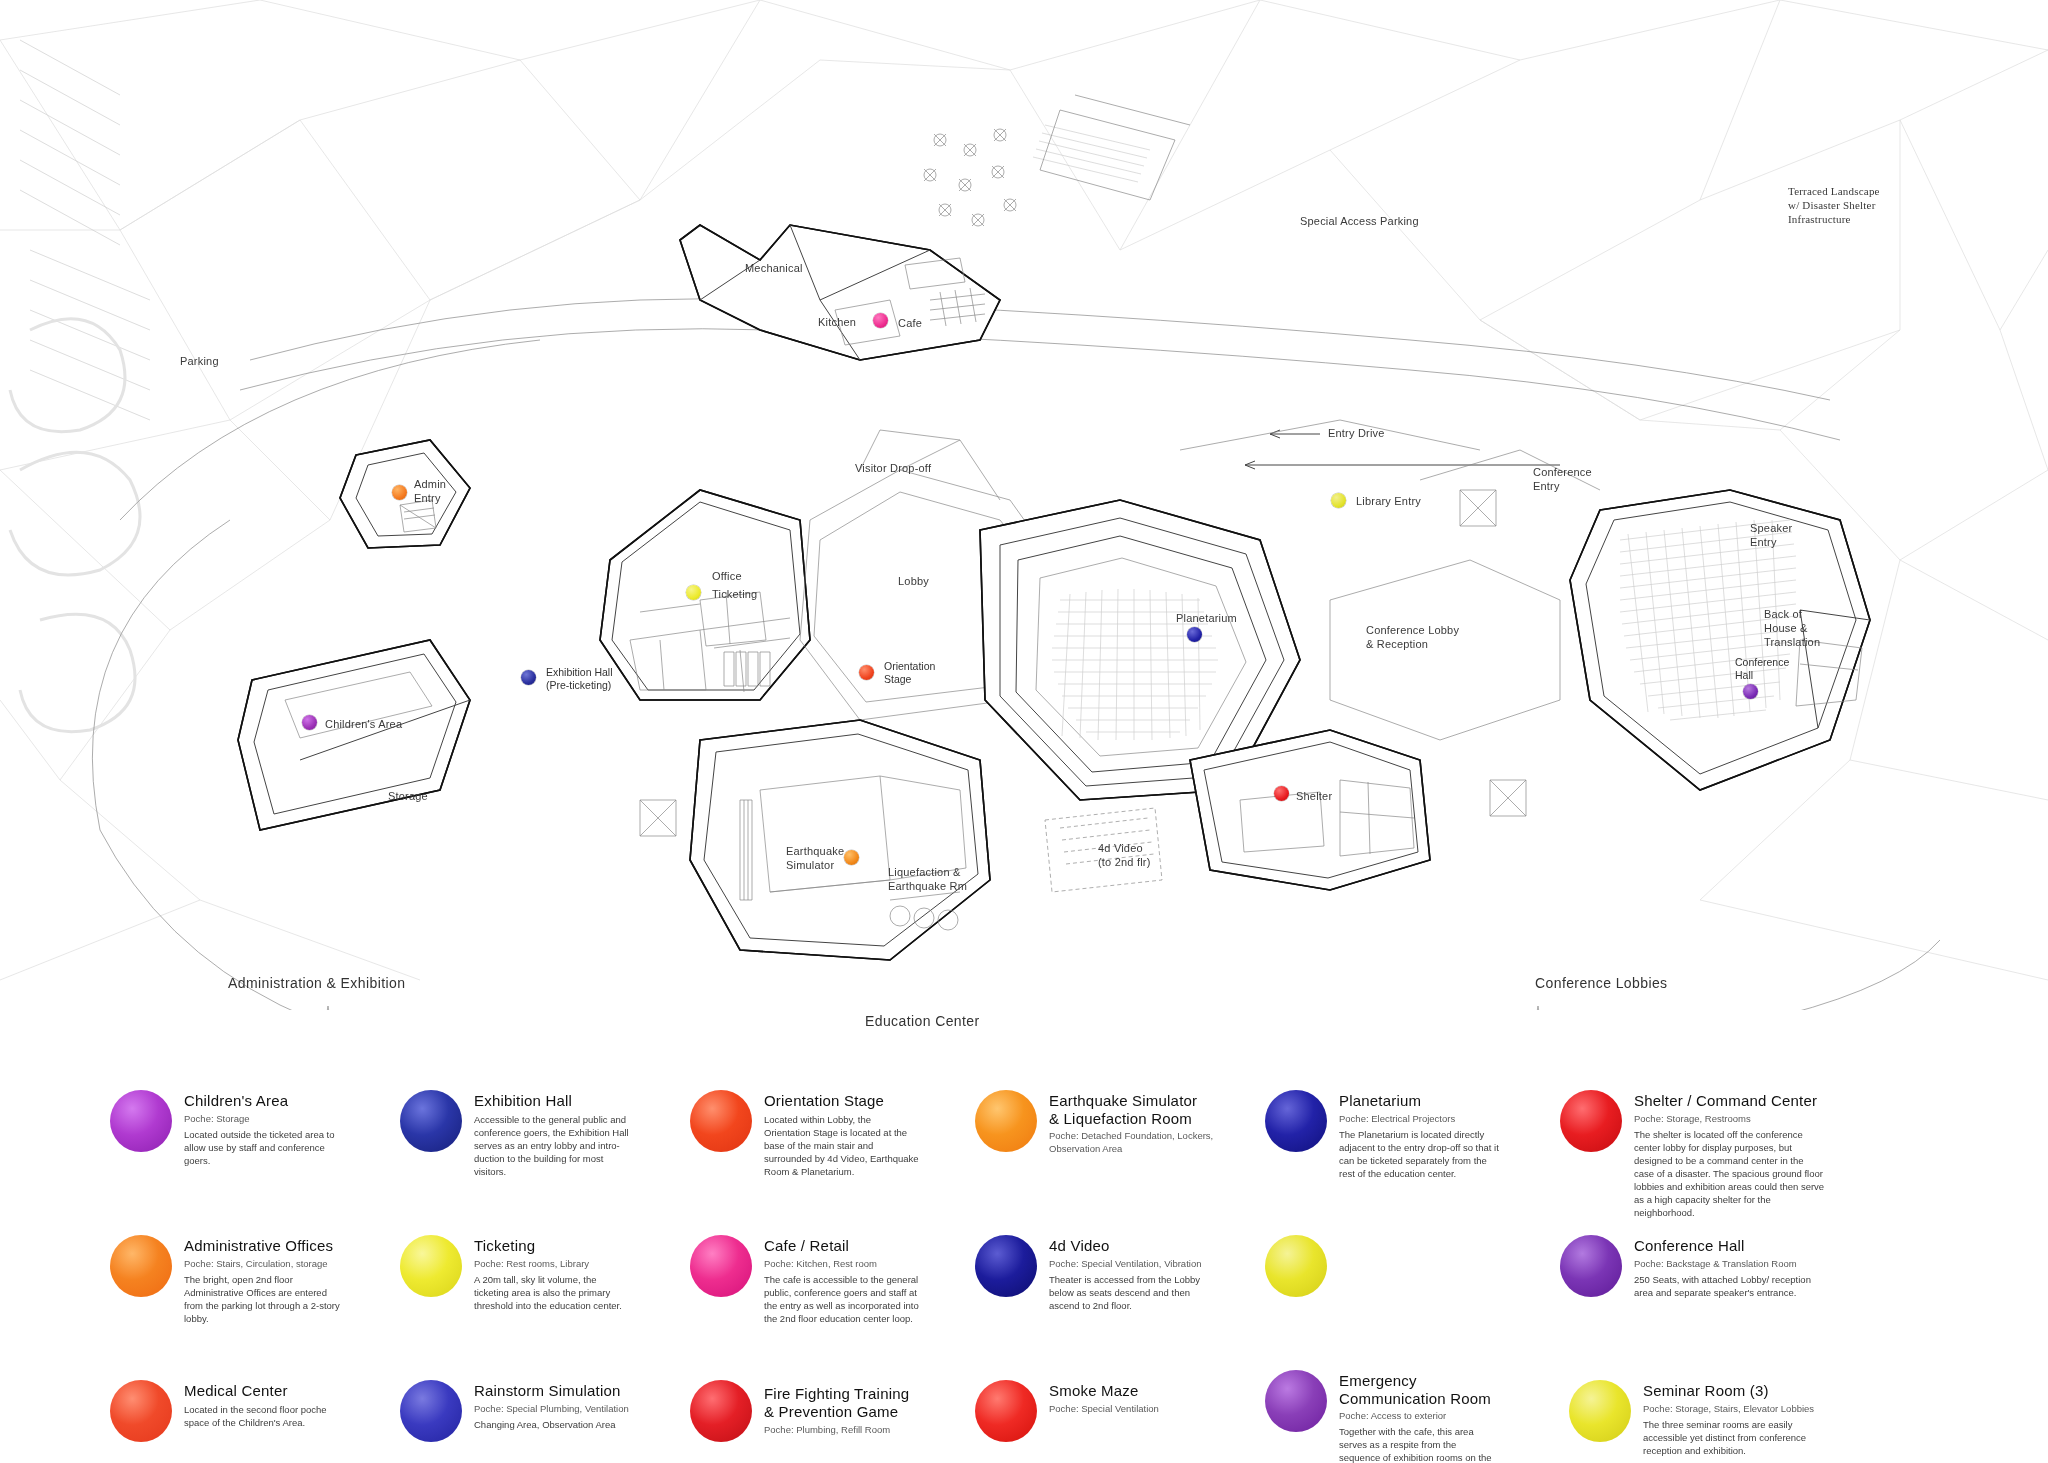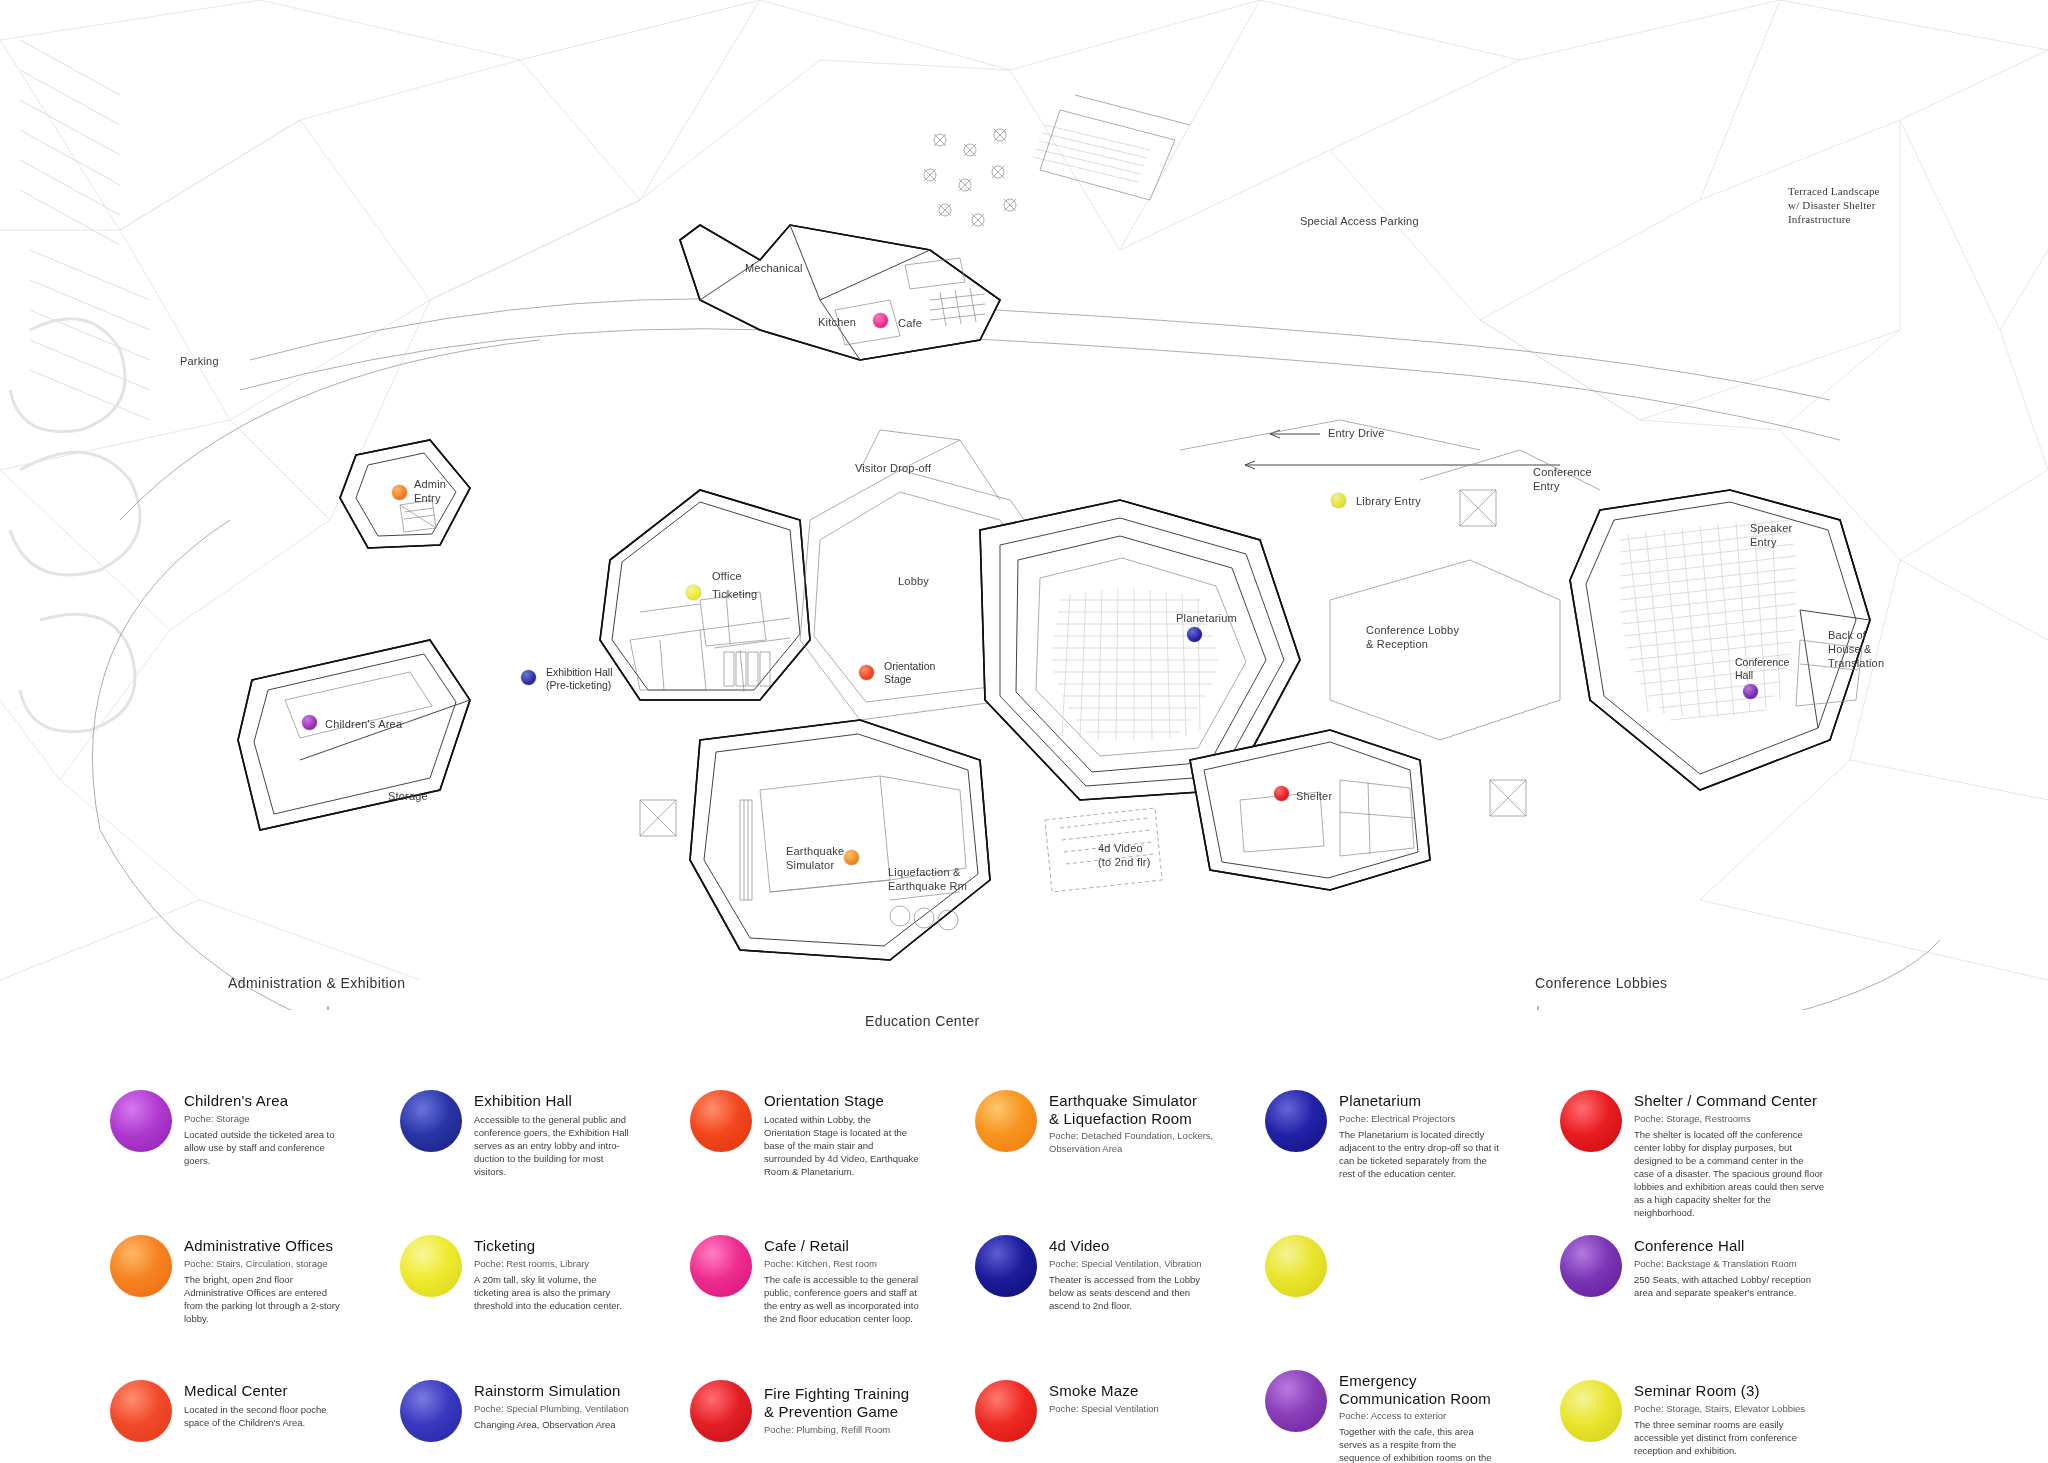--- a/index.html
+++ b/index.html
@@ -360,21 +360,21 @@
 Entry</div>
   <div class="plabel" style="left:712px;top:570px;">Office</div>
   <div class="plabel" style="left:898px;top:575px;">Lobby</div>
   <div class="plabel" style="left:1356px;top:495px;">Library Entry</div>
   <div class="plabel" style="left:1750px;top:522px;white-space:pre-line;">Speaker
 Entry</div>
   <div class="plabel" style="left:712px;top:588px;">Ticketing</div>
   <div class="plabel" style="left:1176px;top:612px;">Planetarium</div>
   <div class="plabel" style="left:1366px;top:624px;white-space:pre-line;">Conference Lobby
 &amp; Reception</div>
-  <div class="plabel" style="left:1828px;top:608px;white-space:pre-line;margin-top:21px;">Back of
+  <div class="plabel" style="left:1764px;top:608px;white-space:pre-line;">Back of
 House &amp;
 Translation</div>
   <div class="plabel" style="left:325px;top:718px;">Children's Area</div>
   <div class="plabel" style="left:388px;top:790px;">Storage</div>
   <div class="plabel" style="left:786px;top:845px;white-space:pre-line;">Earthquake
 Simulator</div>
   <div class="plabel" style="left:888px;top:866px;white-space:pre-line;">Liquefaction &amp;
 Earthquake Rm</div>
   <div class="plabel" style="left:1098px;top:842px;white-space:pre-line;">4d Video
 (to 2nd flr)</div>
@@ -551,21 +551,21 @@
       </div>
     </div>
     <div class="legend-item" style="left:0;top:165px;width:265px;">
       <div class="swatch" style="background:radial-gradient(circle at 36% 30%, #b27ae0 0%, #7b35b5 45%, #5e1b97 100%);"></div>
       <div class="li-text">
         <div class="li-title">Conference Hall</div>
         <div class="li-sub">Poche: Backstage &amp; Translation Room</div>
         <div class="li-desc">250 Seats, with attached Lobby/ reception area and separate speaker's entrance.</div>
       </div>
     </div>
-    <div class="legend-item" style="left:0;top:310px;width:265px;">
+    <div class="legend-item" style="left:9px;top:310px;width:265px;">
       <div class="swatch" style="background:radial-gradient(circle at 36% 30%, #f5f396 0%, #e9e52c 45%, #d2cc18 100%);"></div>
       <div class="li-text">
         <div class="li-title">Seminar Room (3)</div>
         <div class="li-sub">Poche: Storage, Stairs, Elevator Lobbies</div>
         <div class="li-desc">The three seminar rooms are easily accessible  yet distinct from conference reception and exhibition.</div>
       </div>
     </div>
   </div>
 
 </div>

